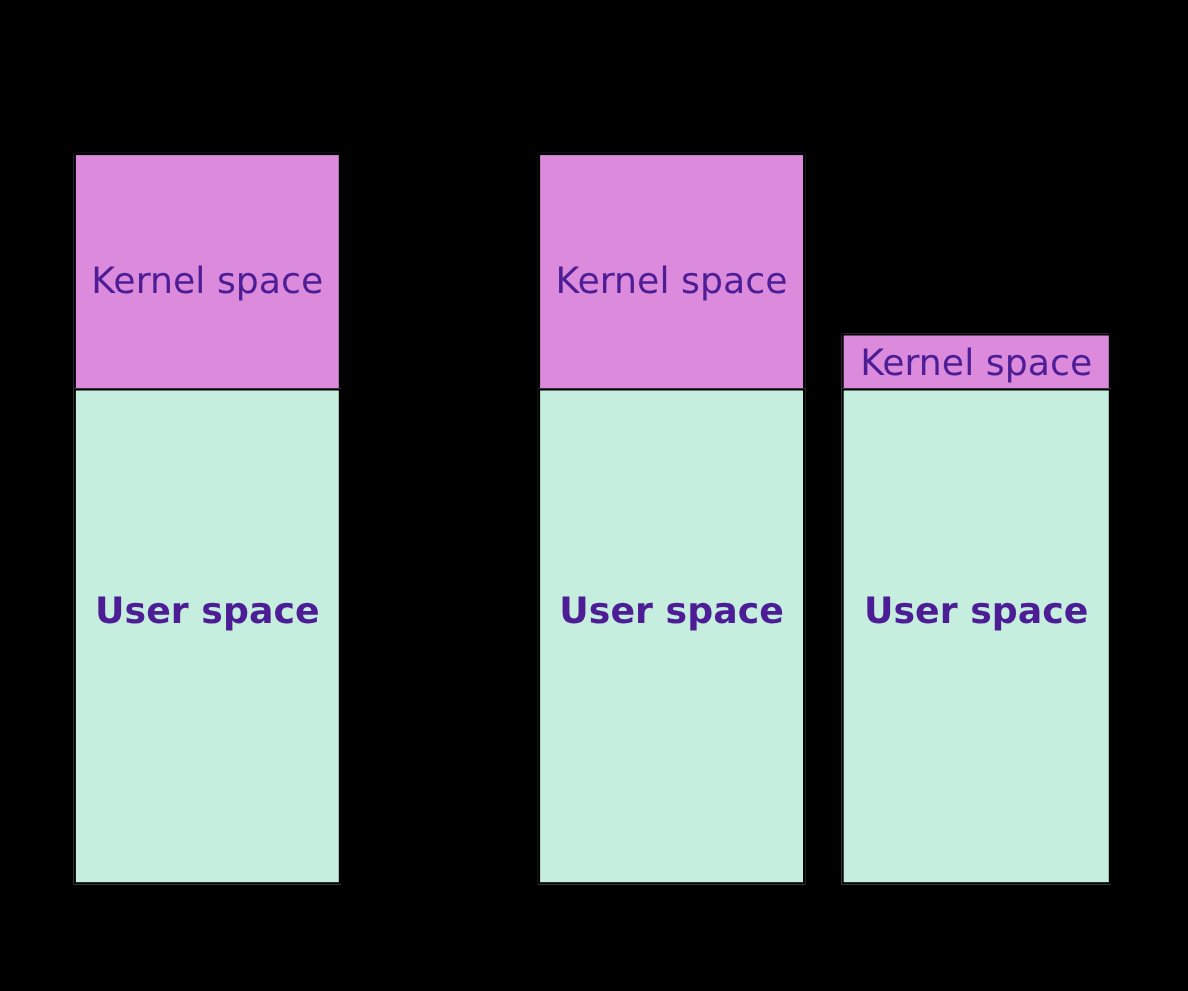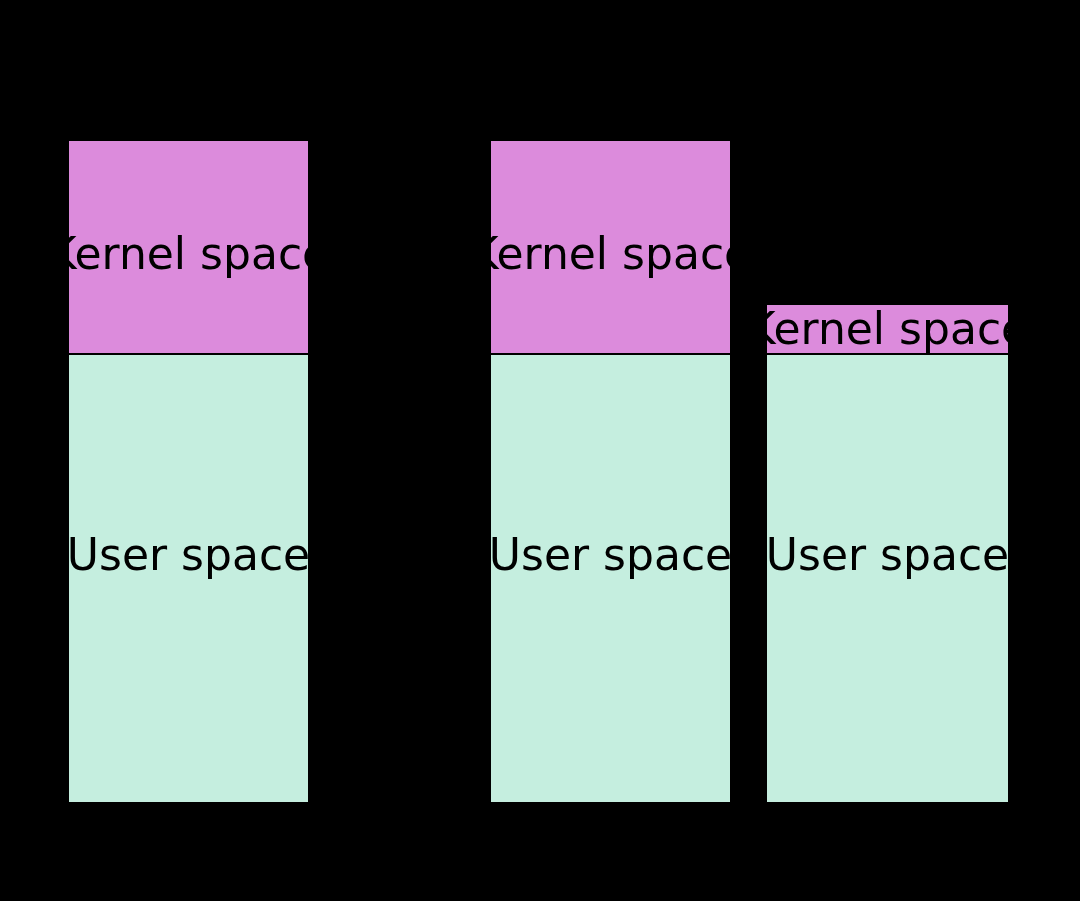--- a/index.html
+++ b/index.html
@@ -17,41 +17,41 @@
   }
   .segment {
     position: absolute;
     box-sizing: border-box;
     border: 2px solid #000000;
     display: flex;
     align-items: center;
     justify-content: center;
   }
   .segment .label {
-    font-size: 44px;
-    color: #000000;
+    font-size: 33px;
+    color: #4c1d95;
     white-space: nowrap;
     line-height: 1;
   }
   .kernel { background: #DC8BDC; }
   .user   { background: #C5EEDF; }
 
   
   #c1-kernel { left: 67px;  top: 139px; width: 243px; height: 214px; border-bottom: none; }
   #c1-user   { left: 67px;  top: 353px; width: 243px; height: 451px; }
   
   #c2-kernel { left: 489px; top: 139px; width: 243px; height: 214px; border-bottom: none; }
   #c2-user   { left: 489px; top: 353px; width: 243px; height: 451px; }
   
   #c3-kernel { left: 765px; top: 303px; width: 245px; height: 50px;  border-bottom: none; }
   #c3-user   { left: 765px; top: 353px; width: 245px; height: 451px; }
 
   
   .kernel-label-tall { position: relative; top: 7px; }
-  .user-label        { position: relative; top: -24px; }
+  .user-label        { position: relative; top: -24px; font-weight: bold; }
 </style>
 </head>
 <body>
 
 <div class="canvas">
 
   <div id="c1-kernel" class="segment kernel">
     <span class="label kernel-label-tall">Kernel space</span>
   </div>
   <div id="c1-user" class="segment user">

